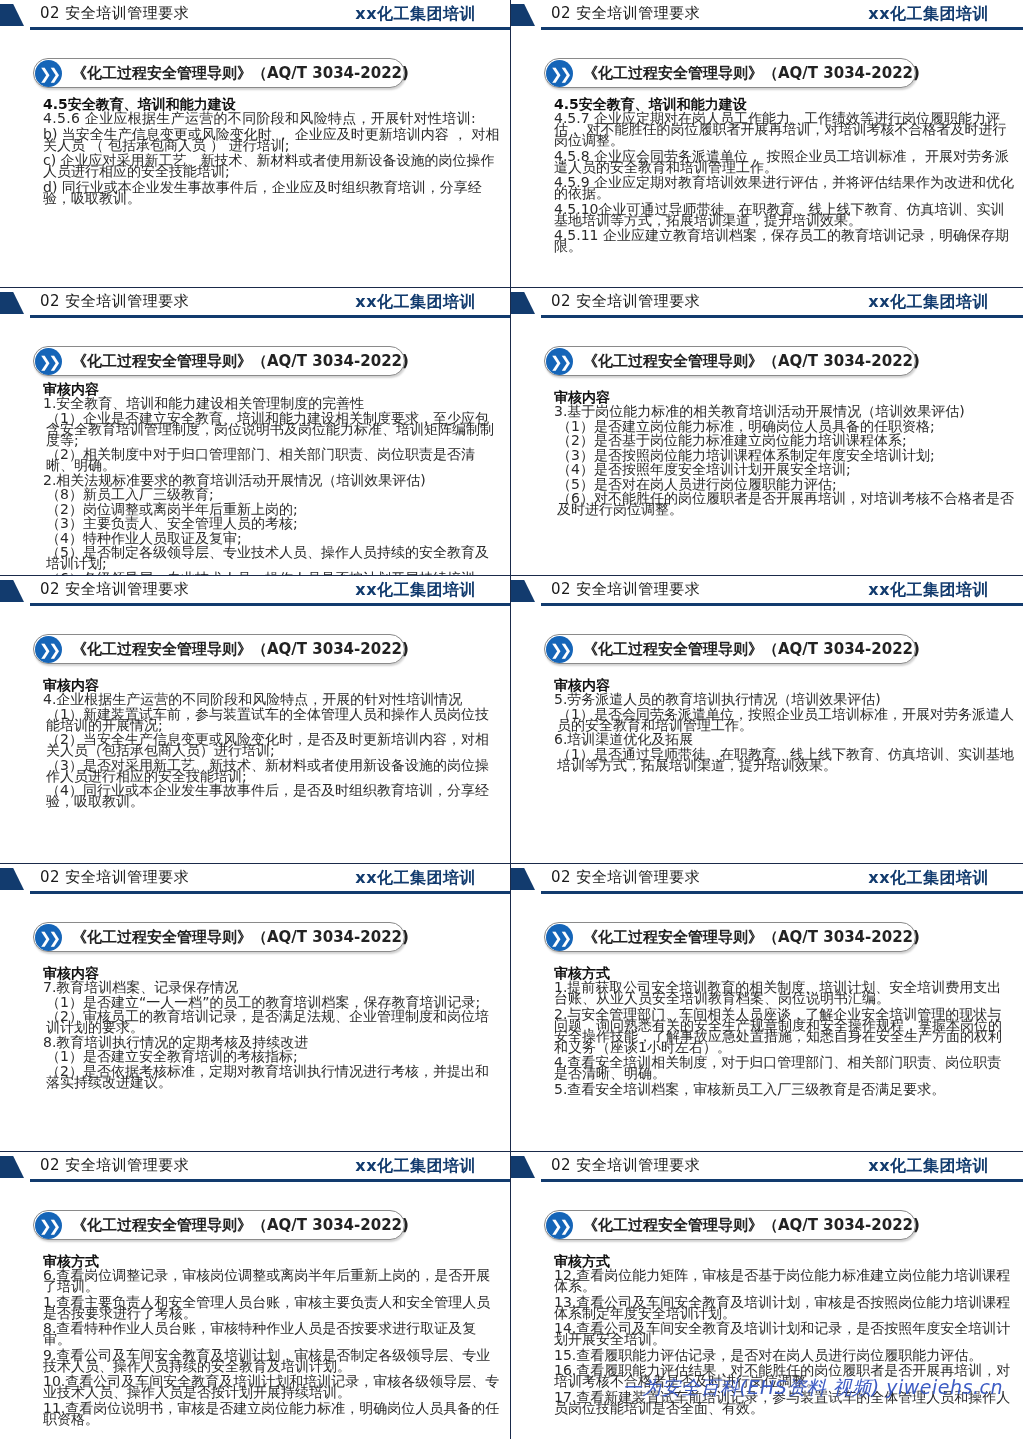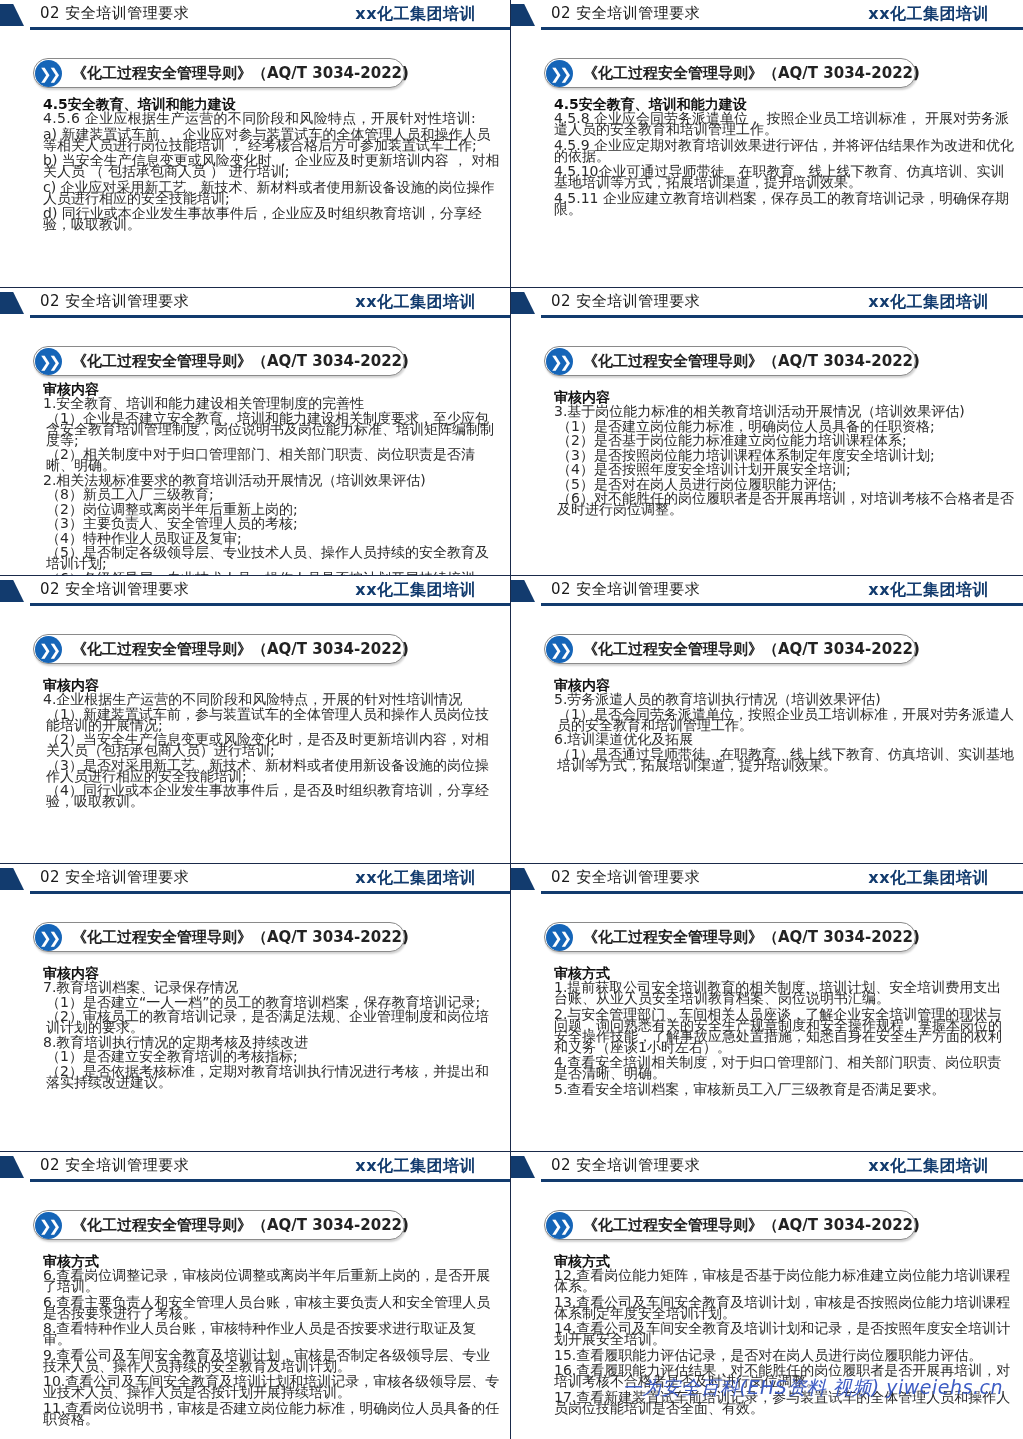--- a/index.html
+++ b/index.html
@@ -89,38 +89,38 @@
     <div class="hdr-title">02  安全培训管理要求</div>
     <div class="hdr-brand">xx化工集团培训</div>
     <div class="hdr-line"></div>
     <div class="pill">
       <div class="pill-icon">❯❯</div>
       <div class="pill-text">《化工过程安全管理导则》（AQ/T 3034-2022)</div>
     </div>
     <div class="body">
       <div class="heading">4.5安全教育、培训和能力建设</div>
       <div class="line spaced">4.5.6 企业应根据生产运营的不同阶段和风险特点，开展针对性培训:</div>
-      <div class="line">a)  新建装置试车前 ，  企业应对参与装置试车的全体管理人员和操作人员等相关人员进行岗位技能培训 ，  经考核合格后方可参加装置试车工作;</div>
       <div class="line">b)  当安全生产信息变更或风险变化时 ，  企业应及时更新培训内容 ，  对相关人员 （ 包括承包商人员 ） 进行培训;</div>
       <div class="line">c) 企业应对采用新工艺、新技术、新材料或者使用新设备设施的岗位操作人员进行相应的安全技能培训;</div>
       <div class="line">d) 同行业或本企业发生事故事件后，企业应及时组织教育培训，分享经验，吸取教训。</div>
     </div>
   </div>
 
   <div class="slide col2">
     <div class="hdr-block"></div>
     <div class="hdr-title">02  安全培训管理要求</div>
     <div class="hdr-brand">xx化工集团培训</div>
     <div class="hdr-line"></div>
     <div class="pill">
       <div class="pill-icon">❯❯</div>
       <div class="pill-text">《化工过程安全管理导则》（AQ/T 3034-2022)</div>
     </div>
     <div class="body">
       <div class="heading">4.5安全教育、培训和能力建设</div>
+      <div class="line">4.5.7  企业应定期对在岗人员工作能力、工作绩效等进行岗位履职能力评估， 对不能胜任的岗位履职者开展再培训，对培训考核不合格者及时进行岗位调整。</div>
       <div class="line">4.5.8  企业应会同劳务派遣单位， 按照企业员工培训标准， 开展对劳务派遣人员的安全教育和培训管理工作。</div>
       <div class="line">4.5.9  企业应定期对教育培训效果进行评估，并将评估结果作为改进和优化的依据。</div>
       <div class="line">4.5.10企业可通过导师带徒、在职教育、线上线下教育、仿真培训、实训基地培训等方式，拓展培训渠道，提升培训效果。</div>
       <div class="line">4.5.11 企业应建立教育培训档案，保存员工的教育培训记录，明确保存期限。</div>
     </div>
   </div>
 
   <div class="slide">
     <div class="hdr-block"></div>
     <div class="hdr-title">02  安全培训管理要求</div>
@@ -246,21 +246,21 @@
     <div class="hdr-title">02  安全培训管理要求</div>
     <div class="hdr-brand">xx化工集团培训</div>
     <div class="hdr-line"></div>
     <div class="pill">
       <div class="pill-icon">❯❯</div>
       <div class="pill-text">《化工过程安全管理导则》（AQ/T 3034-2022)</div>
     </div>
     <div class="body" style="top:104px">
       <div class="heading">审核方式</div>
       <div class="line">6.查看岗位调整记录，审核岗位调整或离岗半年后重新上岗的，是否开展了培训。</div>
-      <div class="line">6.查看主要负责人和安全管理人员台账，审核主要负责人和安全管理人员是否按要求进行了考核。</div>
+      <div class="line">1.查看主要负责人和安全管理人员台账，审核主要负责人和安全管理人员是否按要求进行了考核。</div>
       <div class="line">8.查看特种作业人员台账，审核特种作业人员是否按要求进行取证及复审。</div>
       <div class="line">9.查看公司及车间安全教育及培训计划，审核是否制定各级领导层、专业技术人员、操作人员持续的安全教育及培训计划。</div>
       <div class="line">10.查看公司及车间安全教育及培训计划和培训记录，审核各级领导层、专业技术人员、操作人员是否按计划开展持续培训。</div>
       <div class="line">11.查看岗位说明书，审核是否建立岗位能力标准，明确岗位人员具备的任职资格。</div>
     </div>
   </div>
 
   <div class="slide col2 lastrow">
     <div class="hdr-block"></div>
     <div class="hdr-title">02  安全培训管理要求</div>

